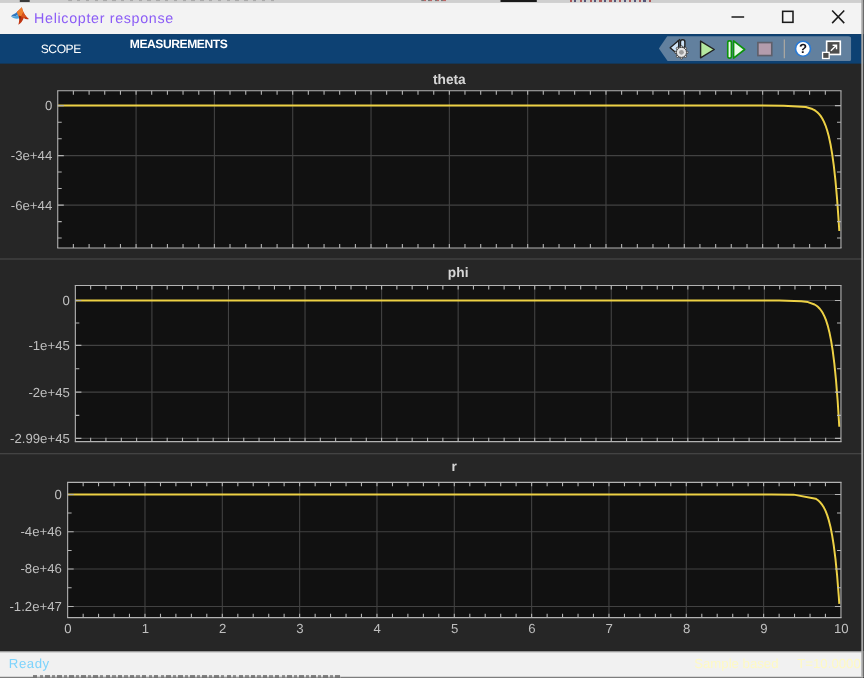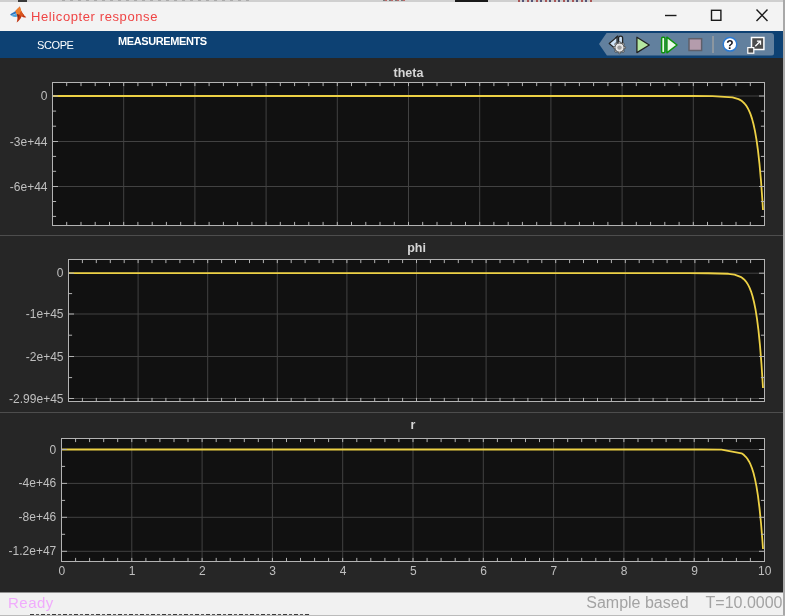--- a/index.html
+++ b/index.html
@@ -17,21 +17,21 @@
 
 <div class="abs" style="left:0;top:2px;width:785px;height:29px;background:#f3f3f3"></div>
 <svg class="abs" style="left:9px;top:6px" width="18" height="17" viewBox="0 0 18 17">
   <path d="M1,8.8 C3,6.7 4.6,6.8 6.4,5 L7.4,7.1 C5,9.1 3,9.2 1,8.8 Z" fill="#2f77c0"></path>
   <path d="M1,8.8 C3.4,9.6 5.2,9.1 7.4,7.5 L8.8,10.6 C5.6,11.6 2.6,10.5 1,8.8 Z" fill="#4ba3dc"></path>
   <path d="M10.9,0.5 C11.4,3.2 12.3,5.4 13.6,7.3 C14.6,8.8 15.9,10.2 17.3,11.3 C15.5,11.8 14,11.5 12.6,10.3 C11.6,13 10,15.2 7.7,16.4 C8.7,13 8.8,10.3 7.8,8.1 L6.4,5 L8.8,2.6 Z" fill="#c13512"></path>
   <path d="M10.9,0.5 L8.8,2.6 L6.4,5 L7.8,8.1 L10.3,8.9 L12.3,5 C11.7,3.4 11.2,2 10.9,0.5 Z" fill="#ee7f2d"></path>
   <path d="M12.3,5 C12.7,5.8 13.1,6.6 13.6,7.3 C14,7.9 14.5,8.5 15,9.1 L12.6,10.3 L10.3,8.9 Z" fill="#d9541c"></path>
   <path d="M7.8,8.1 L10.3,8.9 L9.2,13.2 C8.9,11.4 8.5,9.6 7.8,8.1 Z" fill="#8e2a0e"></path>
 </svg>
-<div class="abs" style="left:31px;top:2px;height:40px;line-height:29px;font-size:13px;letter-spacing:0.6px;color:#ef4444">Helicopter response</div>
+<div class="abs" style="left:31px;top:2px;height:40px;line-height:29px;font-size:13px;letter-spacing:0.6px;color:#8b5cf6">Helicopter response</div>
 
 <svg class="abs" style="left:640px;top:2px" width="145" height="29" viewBox="0 0 145 29">
   <path d="M25,13.5 H36.5" stroke="#1a1a1a" stroke-width="1.4"></path>
   <rect x="71.5" y="8.3" width="9.4" height="10" fill="none" stroke="#1a1a1a" stroke-width="1.4"></rect>
   <path d="M116.5,7.5 L127.5,19 M127.5,7.5 L116.5,19" stroke="#1a1a1a" stroke-width="1.4"></path>
 </svg>
 
 <div class="abs" style="left:0;top:31px;width:785px;height:27px;background:#0d4173"></div>
 <div class="abs" style="left:37px;top:32px;height:27px;line-height:27px;font-size:11px;font-weight:normal;color:#fff;letter-spacing:-0.4px">SCOPE</div>
 <div class="abs" style="left:118px;top:28px;height:27px;line-height:27px;font-size:11px;font-weight:bold;color:#fff;letter-spacing:-0.4px">MEASUREMENTS</div>
@@ -119,18 +119,18 @@
 <text x="343.0" y="575" text-anchor="middle" font-size="12" fill="#bfbfbf">4</text>
 <text x="413.3" y="575" text-anchor="middle" font-size="12" fill="#bfbfbf">5</text>
 <text x="483.6" y="575" text-anchor="middle" font-size="12" fill="#bfbfbf">6</text>
 <text x="553.9" y="575" text-anchor="middle" font-size="12" fill="#bfbfbf">7</text>
 <text x="624.2" y="575" text-anchor="middle" font-size="12" fill="#bfbfbf">8</text>
 <text x="694.5" y="575" text-anchor="middle" font-size="12" fill="#bfbfbf">9</text>
 <text x="764.8" y="575" text-anchor="middle" font-size="12" fill="#bfbfbf">10</text>
 </svg>
 
 <div class="abs" style="left:0;top:592px;width:785px;height:24px;background:#f1f1f1;border-top:1px solid #909090"></div>
-<div class="abs" style="left:8px;top:593px;height:20px;line-height:20px;font-size:15px;letter-spacing:0.5px;color:#f0abfc">Ready</div>
-<div class="abs" style="right:2.5px;top:593px;height:20px;line-height:20px;font-size:16px;color:#a3a3a3"><span>Sample based</span><span style="display:inline-block;width:17px"></span><span>T=10.0000</span></div>
+<div class="abs" style="left:8px;top:593px;height:20px;line-height:20px;font-size:12px;letter-spacing:0.5px;color:#7dd3fc">Ready</div>
+<div class="abs" style="right:2.5px;top:593px;height:20px;line-height:20px;font-size:12px;color:#fef9c3"><span>Sample based</span><span style="display:inline-block;width:17px"></span><span>T=10.0000</span></div>
 
 <div class="abs" style="left:30px;top:613.5px;width:280px;height:2.5px;background:repeating-linear-gradient(90deg,#3a3a3a 0 4px,#e8e8e8 4px 6px,#555 6px 9px,#e8e8e8 9px 11px)"></div>
 
 <div class="abs" style="left:783px;top:0;width:2px;height:616px;background:#a8a8a8"></div>
 <div class="abs" style="left:0;top:615px;width:785px;height:1px;background:#bbb"></div>
 </body></html>

